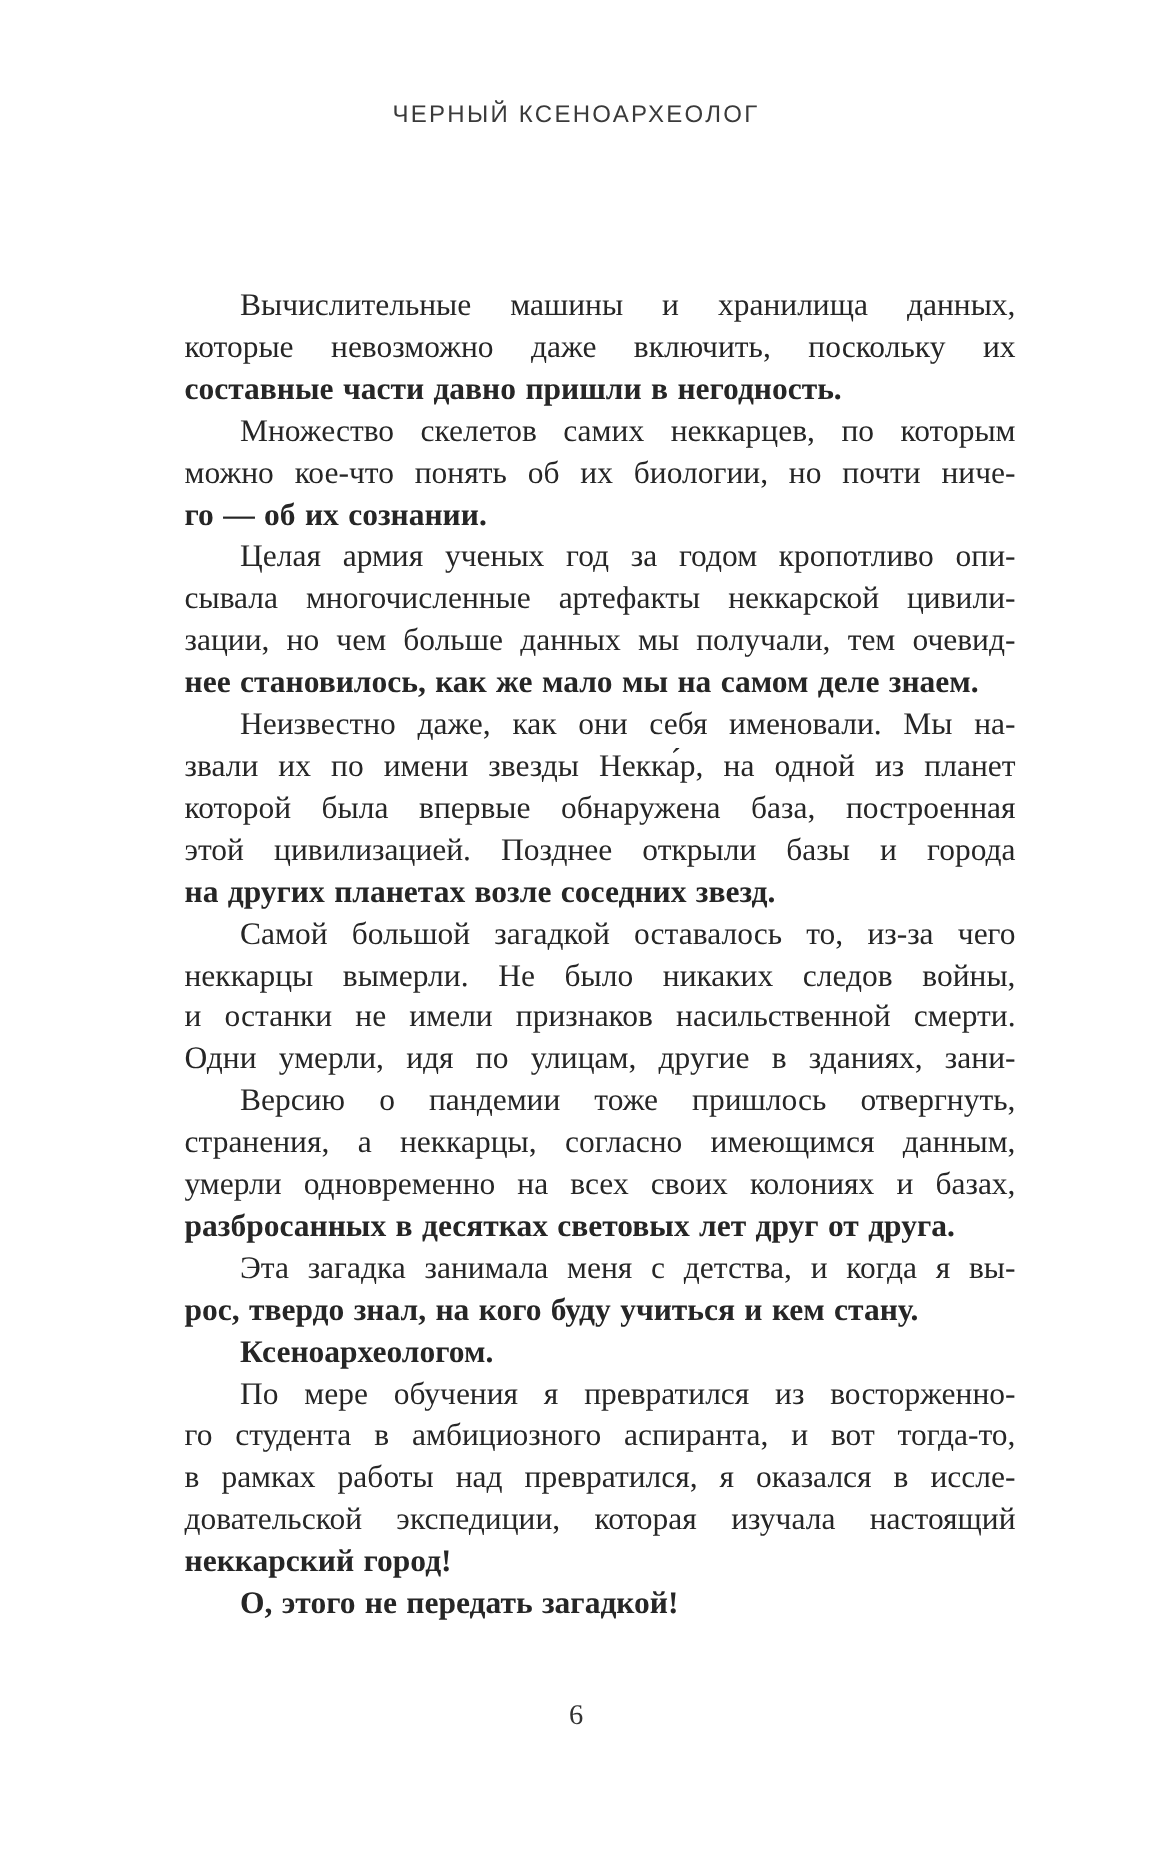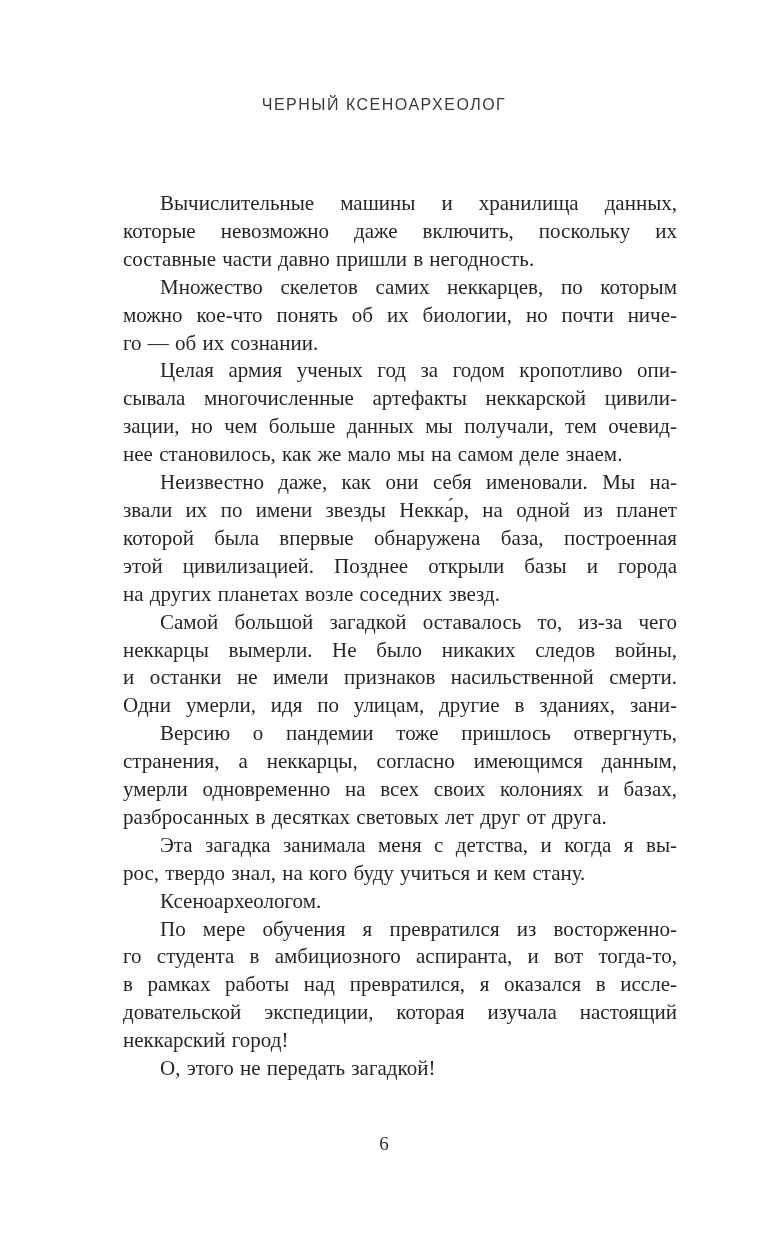--- a/index.html
+++ b/index.html
@@ -16,21 +16,21 @@
     width: 768px;
     height: 1240px;
     background: var(--bg-color);
     margin: 0 auto;
     overflow: hidden;
     font-family: "Liberation Serif", "DejaVu Serif", serif;
     color: var(--text-color);
   }
   .running-head {
     position: absolute;
-    top: 96px;
+    top: 68px;
     left: 0;
     width: 100%;
     text-align: center;
     font-family: "Liberation Sans", "DejaVu Sans", sans-serif;
     font-size: 16px;
     letter-spacing: 1.5px;
     color: #3a3a3a;
   }
   .body-text {
     position: absolute;
@@ -43,20 +43,21 @@
   }
   .para { margin: 0; }
   .line {
     text-align: justify;
     text-align-last: justify;
     word-spacing: 1px;
   }
   .line.last {
     text-align: right;
     text-align-last: left;
+    font-weight: bold;
   }
   .line.first {
     text-indent: 37px;
   }
   .page-number {
     position: absolute;
     top: 1133px;
     left: 0;
     width: 100%;
     text-align: center;

